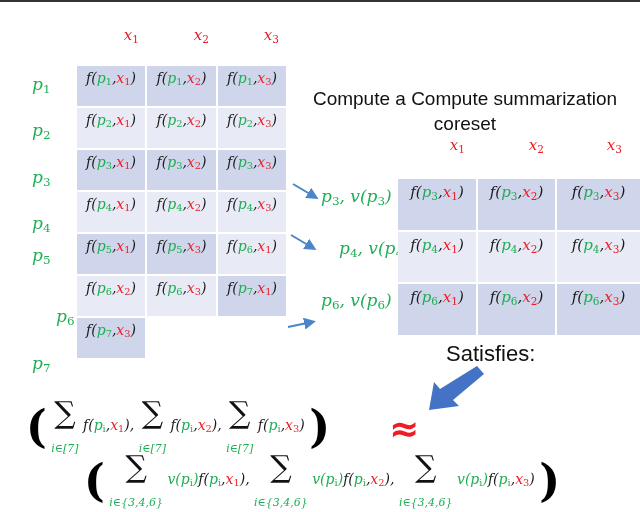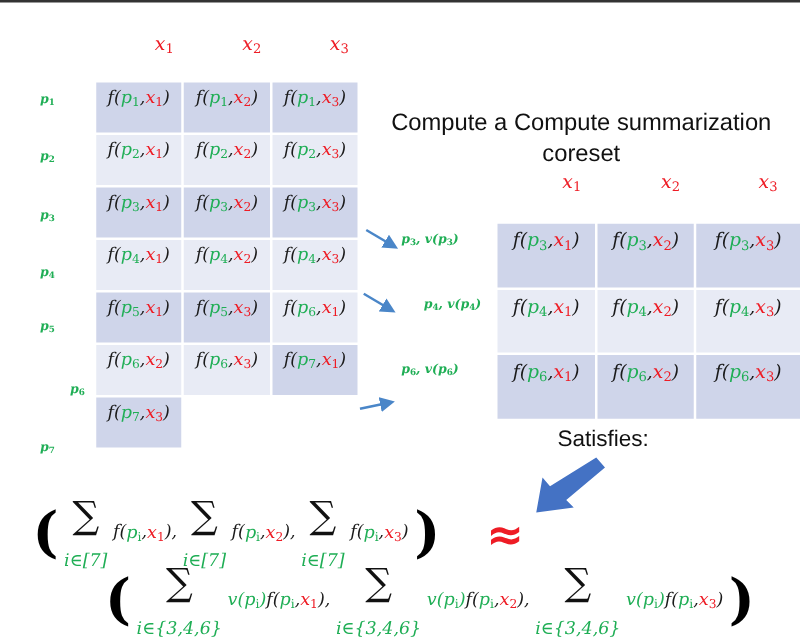--- a/index.html
+++ b/index.html
@@ -8,54 +8,54 @@
     background: #ffffff;
     font-family: "DejaVu Serif", serif;
   }
   .topline { position: absolute; left: 0; top: 0; width: 640px; height: 2px; background: #333333; }
   .abs { position: absolute; }
   .g { color: #1fae55; }
   .r { color: #ee1c25; }
   .k { color: #1a1a1a; }
   sub { font-size: 0.7em; vertical-align: -0.25em; font-style: normal; }
   .colhead { position: absolute; font-size: 15px; font-style: italic; color: #ee1c25; text-align: right; width: 60px; }
-  .rowlabel { position: absolute; font-size: 10px; font-style: italic; color: #1fae55; font-weight: bold; }
+  .rowlabel { position: absolute; font-size: 17px; font-style: italic; color: #1fae55; }
   .table { position: absolute; display: grid; gap: 2px; background: #ffffff; }
   .cell {
     font-size: 14px; font-style: italic; color: #1a1a1a;
     padding-top: 4px; text-align: center; white-space: nowrap; overflow: hidden;
   }
   .dark { background: #cfd5ea; }
   .light { background: #e8ebf5; }
   .title {
     position: absolute; font-family: "Liberation Sans", sans-serif; font-size: 19px; color: #111;
     text-align: center;
   }
-  .satisfies { position: absolute; font-family: "Liberation Sans", sans-serif; font-size: 18px; color: #111; }
+  .satisfies { position: absolute; font-family: "Liberation Sans", sans-serif; font-size: 22px; color: #111; }
   .formula { position: absolute; font-size: 14px; font-style: italic; white-space: nowrap; }
   .sumblock { display: inline-block; position: relative; text-align: center; vertical-align: middle; }
   .sigma { font-size: 30px; font-style: normal; line-height: 30px; display: block; color: #111; }
-  .under { font-size: 14px; color: #1fae55; display: block; line-height: 10px; margin-top: 16px; }
+  .under { font-size: 11px; color: #1fae55; display: block; line-height: 10px; margin-top: 16px; }
   .bigparen { font-size: 44px; font-style: normal; color: #000; vertical-align: middle; font-weight: bold; }
   .approx { position: absolute; font-size: 36px; color: #ee1c25; font-weight: bold; font-family: "DejaVu Sans", sans-serif; }
 </style>
 </head>
 <body>
 
 <div class="topline"></div>
 
 <div class="colhead" style="left:79px; top:26px;">x<sub>1</sub></div>
 <div class="colhead" style="left:149px; top:26px;">x<sub>2</sub></div>
 <div class="colhead" style="left:219px; top:26px;">x<sub>3</sub></div>
 
 <div class="rowlabel" style="left:32px; top:74px;">p<sub>1</sub></div>
 <div class="rowlabel" style="left:32px; top:120px;">p<sub>2</sub></div>
 <div class="rowlabel" style="left:32px; top:167px;">p<sub>3</sub></div>
 <div class="rowlabel" style="left:32px; top:213px;">p<sub>4</sub></div>
-<div class="rowlabel" style="left:32px; top:256px;">p<sub>5</sub></div>
+<div class="rowlabel" style="left:32px; top:245px;">p<sub>5</sub></div>
 <div class="rowlabel" style="left:32px; top:306px;margin-left:24px;">p<sub>6</sub></div>
 <div class="rowlabel" style="left:32px; top:353px;text-align:center;">p<sub>7</sub></div>
 
 <div class="table" style="left:77px; top:66px; width:209px; height:292px; grid-template-columns: 68px 69px 68px; grid-template-rows: repeat(7, 1fr); border-radius: 11px;">
   <div class="cell dark">f(<span class="g">p<sub>1</sub></span>,<span class="r">x<sub>1</sub></span>)</div>
   <div class="cell dark">f(<span class="g">p<sub>1</sub></span>,<span class="r">x<sub>2</sub></span>)</div>
   <div class="cell dark">f(<span class="g">p<sub>1</sub></span>,<span class="r">x<sub>3</sub></span>)</div>
 
   <div class="cell light">f(<span class="g">p<sub>2</sub></span>,<span class="r">x<sub>1</sub></span>)</div>
   <div class="cell light">f(<span class="g">p<sub>2</sub></span>,<span class="r">x<sub>2</sub></span>)</div>

